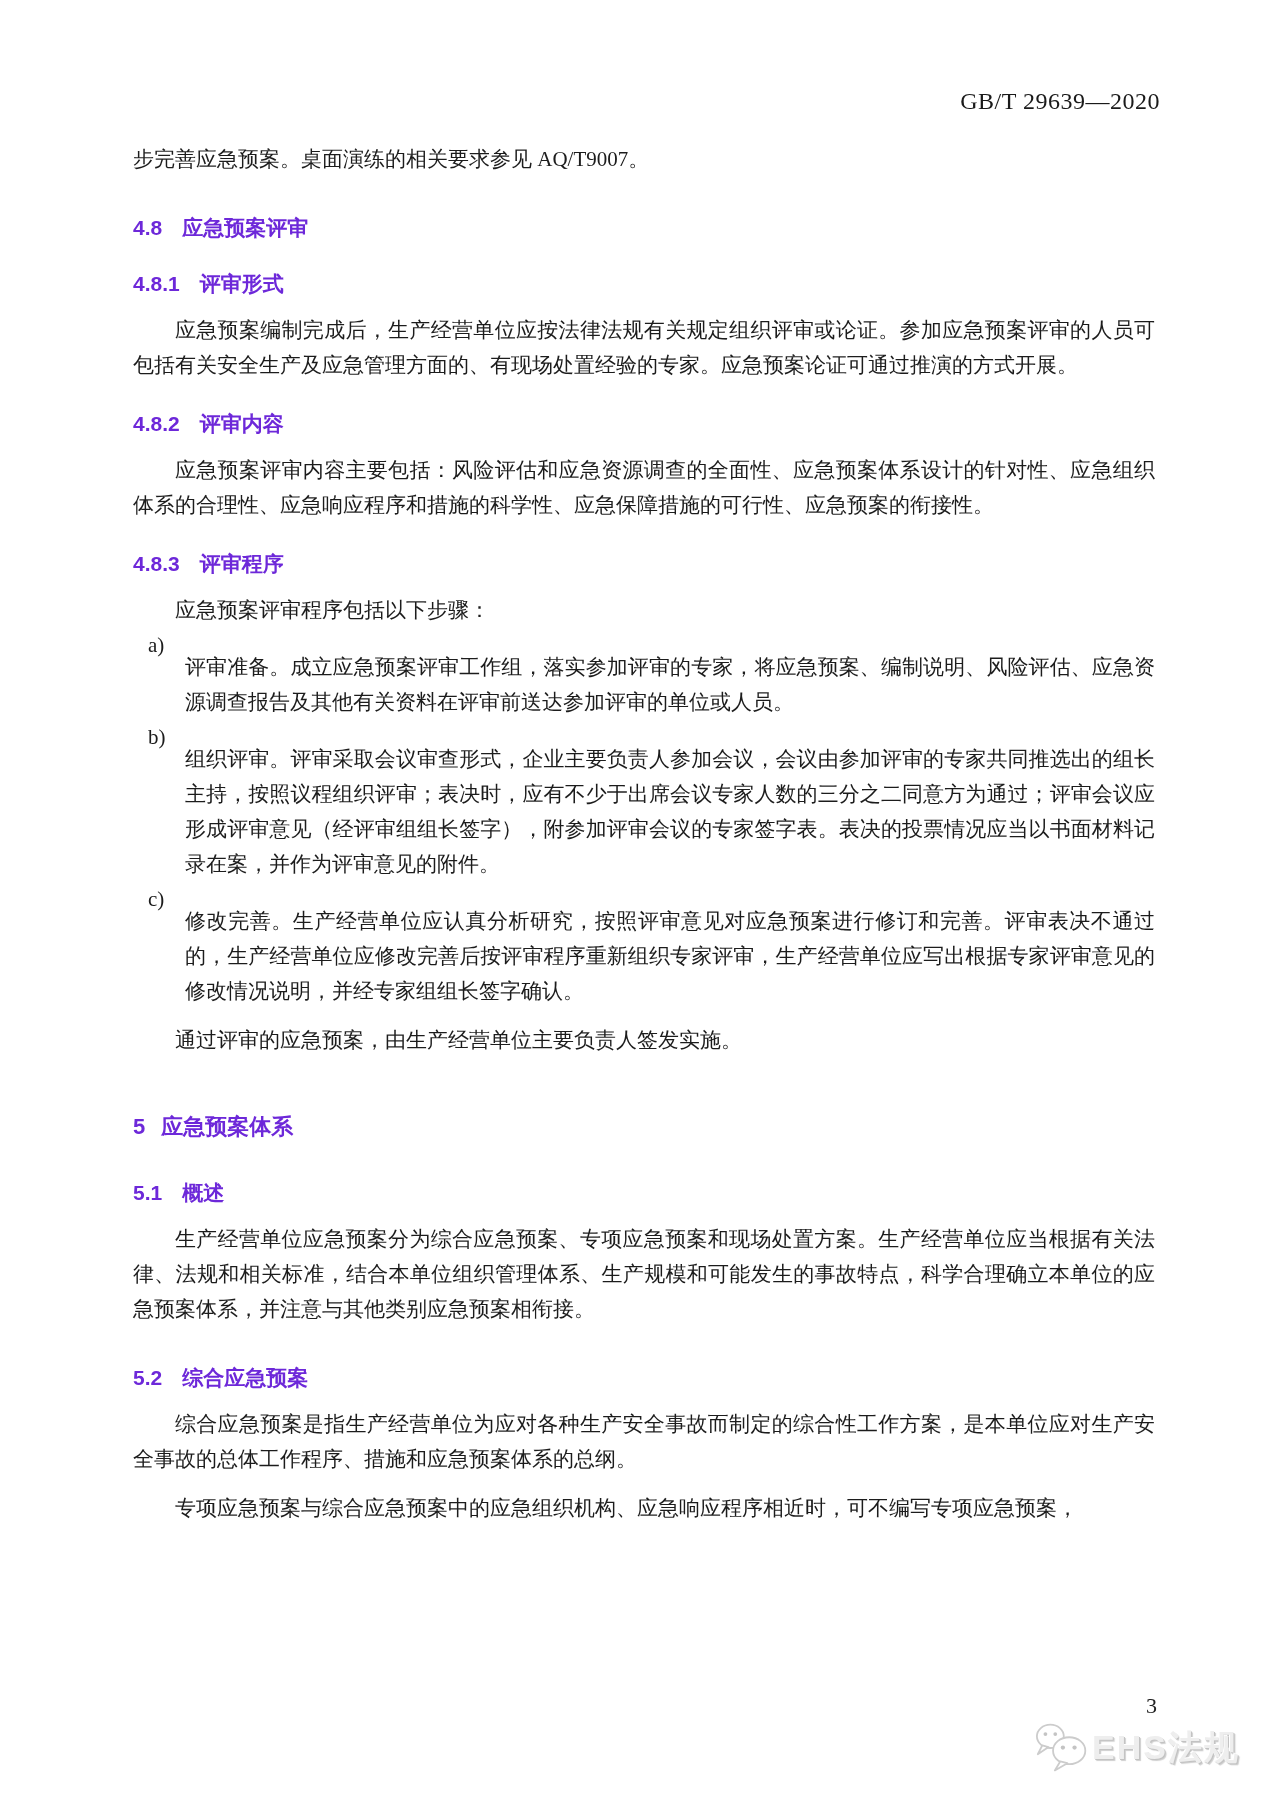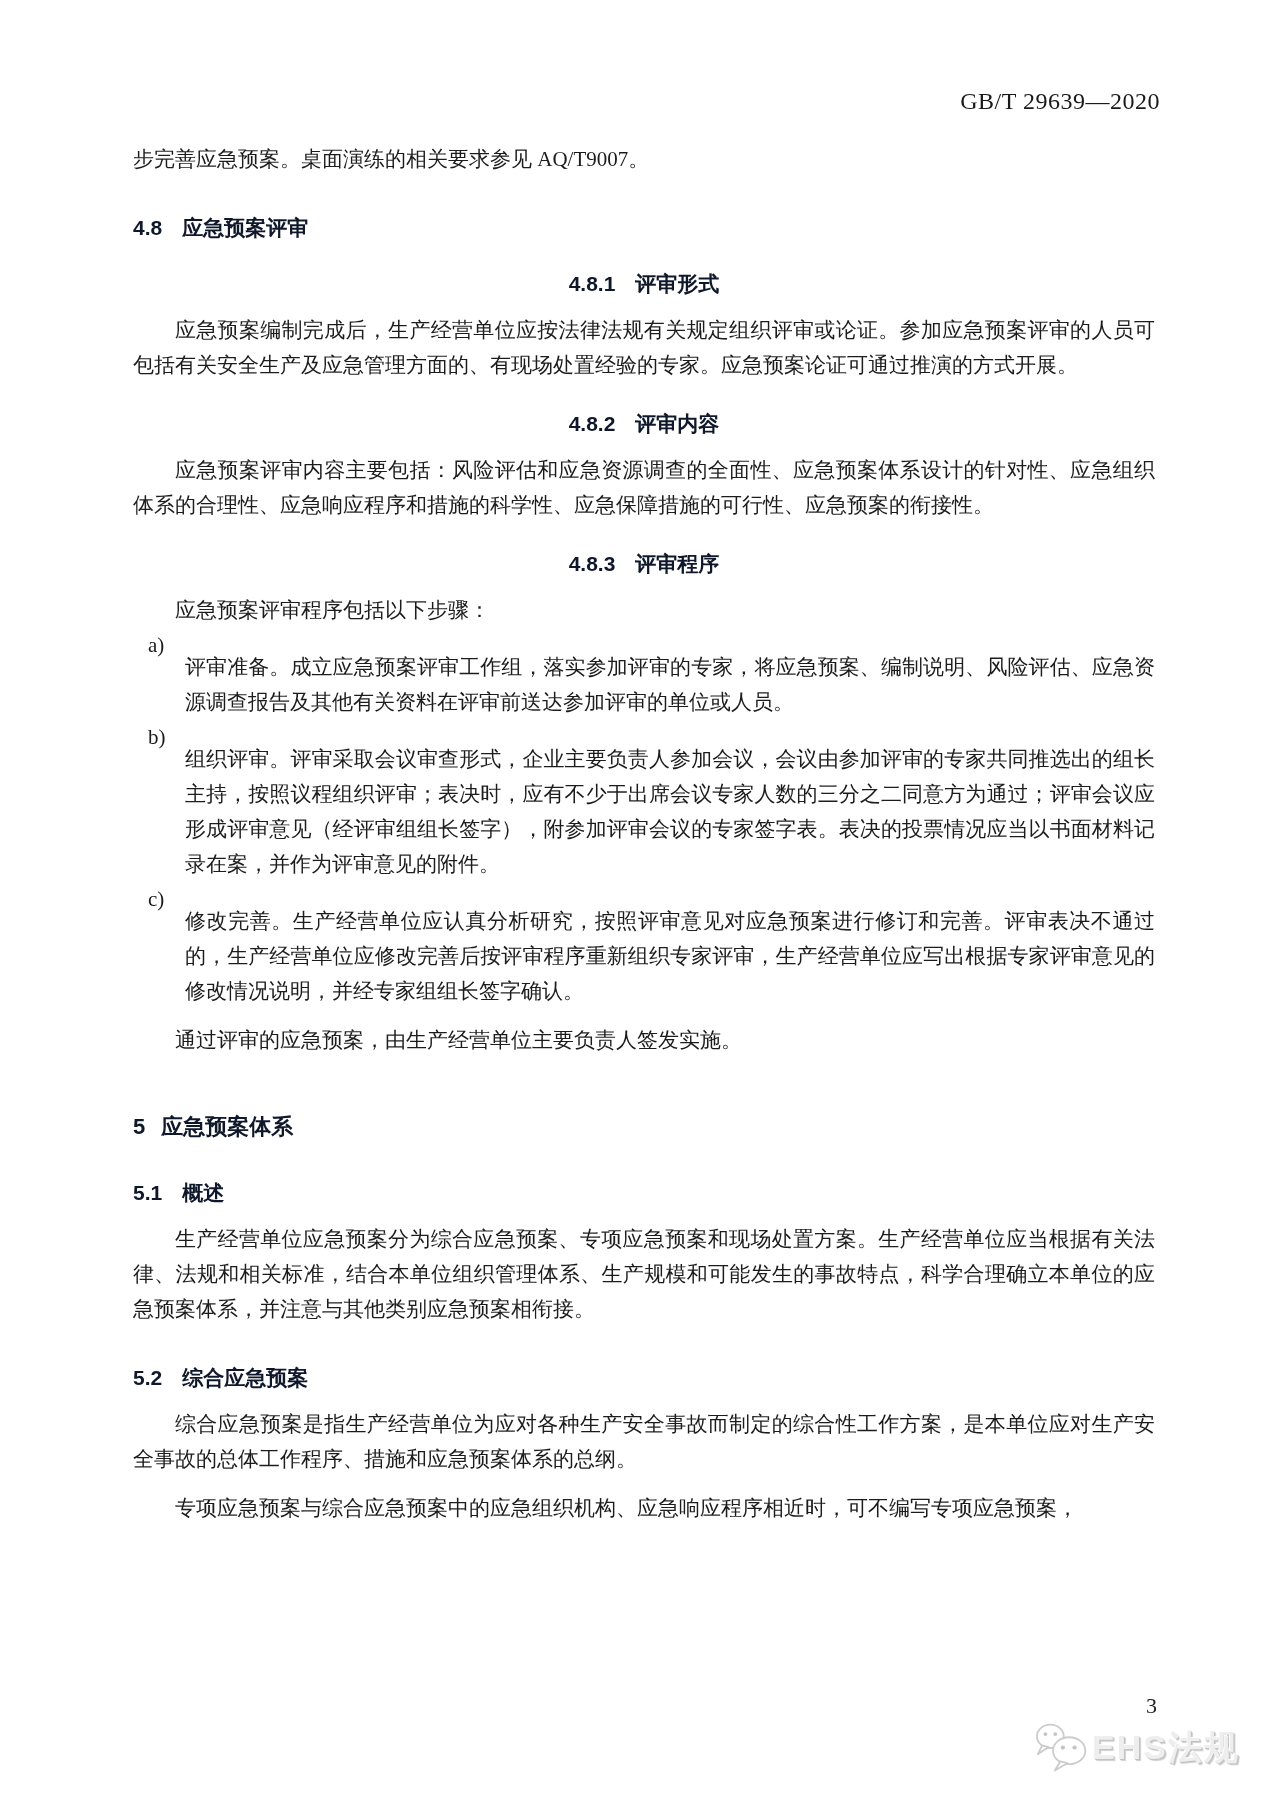--- a/index.html
+++ b/index.html
@@ -35,27 +35,27 @@
     line-height: 35px;
     text-align: justify;
   }
 
   .para { margin: 14px 0 0 0; text-indent: 2em; }
   .para.no-indent { text-indent: 0; }
 
   .h2, .h3, .h4 {
     font-family: "Liberation Sans", "DejaVu Sans", sans-serif;
     font-weight: bold;
-    color: #0f172a;
+    color: #6d28d9;
     line-height: 30px;
     font-size: 21px;
     text-align: left;
   }
   .h3 { margin: 36px 0 0 0; }
-  .h4 { margin: 26px 0 0 0; text-align: center; }
+  .h4 { margin: 26px 0 0 0; }
   .h2 { margin: 54px 0 0 0; font-size: 22px; }
   .hnum { display: inline-block; }
   .htitle { display: inline-block; margin-left: 20px; }
   .h2 .htitle { margin-left: 16px; }
 
   .lead { margin: 14px 0 0 0; text-indent: 2em; }
 
   .list { margin: 0; }
   .list-item { display: flex; margin: 0; }
   .list-marker {

